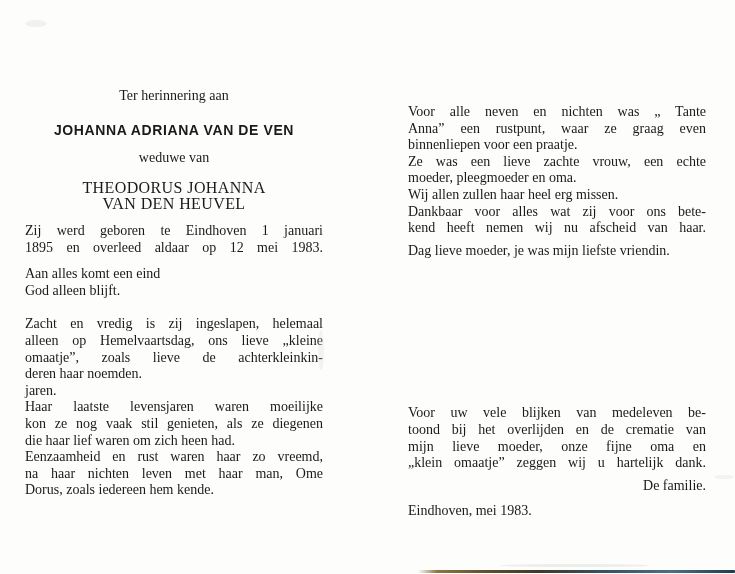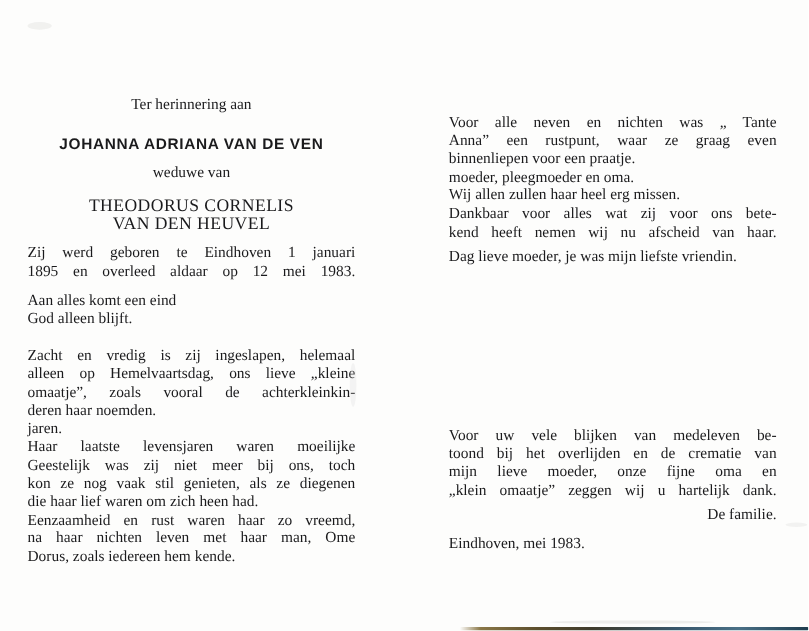--- a/index.html
+++ b/index.html
@@ -88,67 +88,67 @@
 <div class="page">
 
   <div class="col col-left">
     <div class="ln ctr">Ter herinnering aan</div>
 
     <div class="ln ctr name-sans mt17">JOHANNA ADRIANA VAN DE VEN</div>
 
     <div class="ln ctr mt12">weduwe van</div>
 
     <div class="mt13">
-      <div class="ln ctr husband-caps">THEODORUS CORNELIS</div>
+      <div class="ln ctr husband-caps">THEODORUS JOHANNA</div>
       <div class="ln ctr husband-caps">VAN DEN HEUVEL</div>
     </div>
 
     <div class="mt10">
       <div class="ln jl">Zij werd geboren te Eindhoven 1 januari</div>
       <div class="ln jl">1895 en overleed aldaar op 12 mei 1983.</div>
     </div>
 
     <div class="mt10">
       <div class="ln nl">Aan alles komt een eind</div>
       <div class="ln nl">God alleen blijft.</div>
     </div>
 
     <div class="mt17">
       <div class="ln jl">Zacht en vredig is zij ingeslapen, helemaal</div>
       <div class="ln jl">alleen op Hemelvaartsdag, ons lieve „kleine</div>
-      <div class="ln jl">omaatje”, zoals vooral de achterkleinkin-</div>
+      <div class="ln jl">omaatje”, zoals lieve de achterkleinkin-</div>
       <div class="ln nl">deren haar noemden.</div>
     </div>
 
     <div>
       <div class="ln nl">jaren.</div>
       <div class="ln jl">Haar laatste levensjaren waren moeilijke</div>
     </div>
 
     <div>
-      <div class="ln jl">Geestelijk was zij niet meer bij ons, toch</div>
       <div class="ln jl">kon ze nog vaak stil genieten, als ze diegenen</div>
       <div class="ln nl">die haar lief waren om zich heen had.</div>
     </div>
 
     <div>
       <div class="ln jl">Eenzaamheid en rust waren haar zo vreemd,</div>
       <div class="ln jl">na haar nichten leven met haar man, Ome</div>
       <div class="ln nl">Dorus, zoals iedereen hem kende.</div>
     </div>
   </div>
 
   <div class="col col-right">
     <div>
       <div class="ln jl">Voor alle neven en nichten was „ Tante</div>
       <div class="ln jl">Anna” een rustpunt, waar ze graag even</div>
       <div class="ln nl">binnenliepen voor een praatje.</div>
     </div>
 
     <div>
+      <div class="ln jl">Ze was een lieve zachte vrouw, een echte</div>
       <div class="ln nl">moeder, pleegmoeder en oma.</div>
     </div>
 
     <div>
       <div class="ln nl">Wij allen zullen haar heel erg missen.</div>
     </div>
 
     <div>
       <div class="ln jl">Dankbaar voor alles wat zij voor ons bete-</div>
       <div class="ln jl">kend heeft nemen wij nu afscheid van haar.</div>

